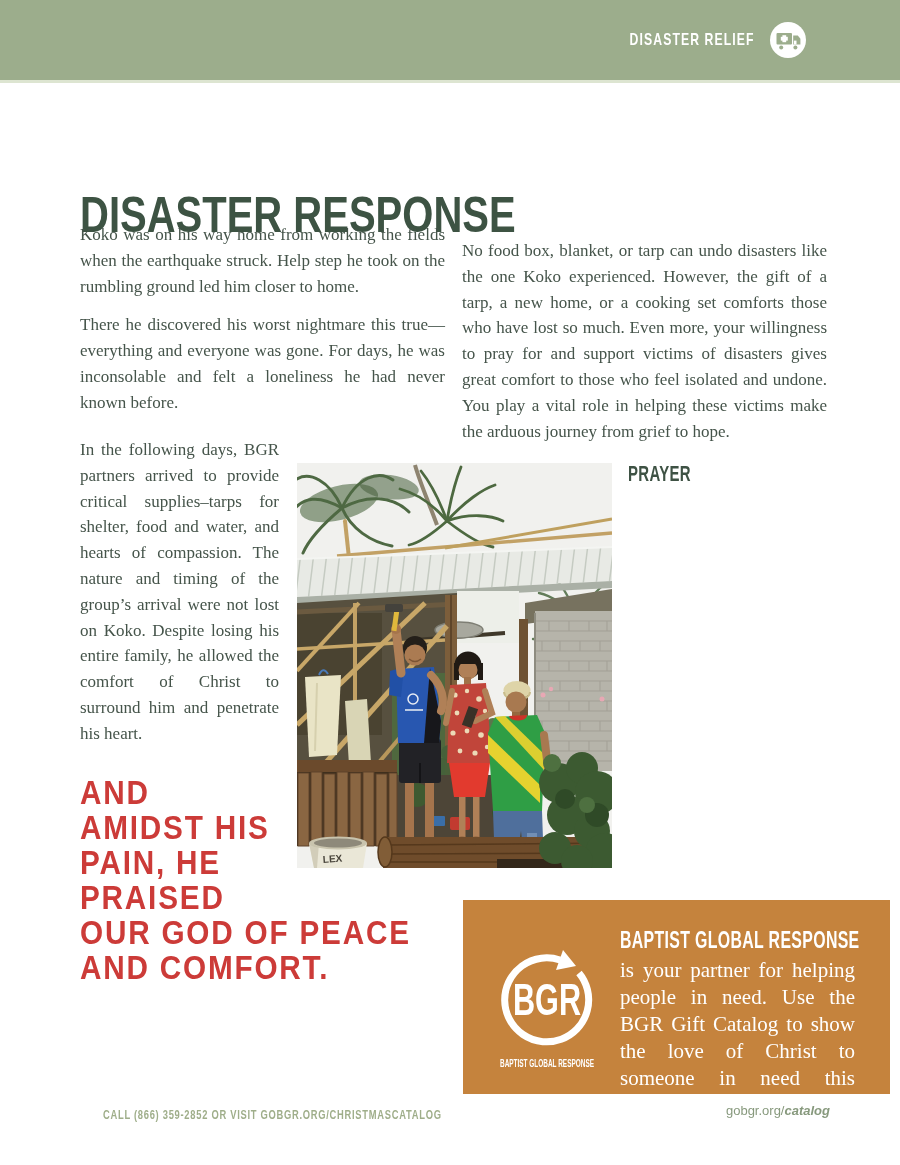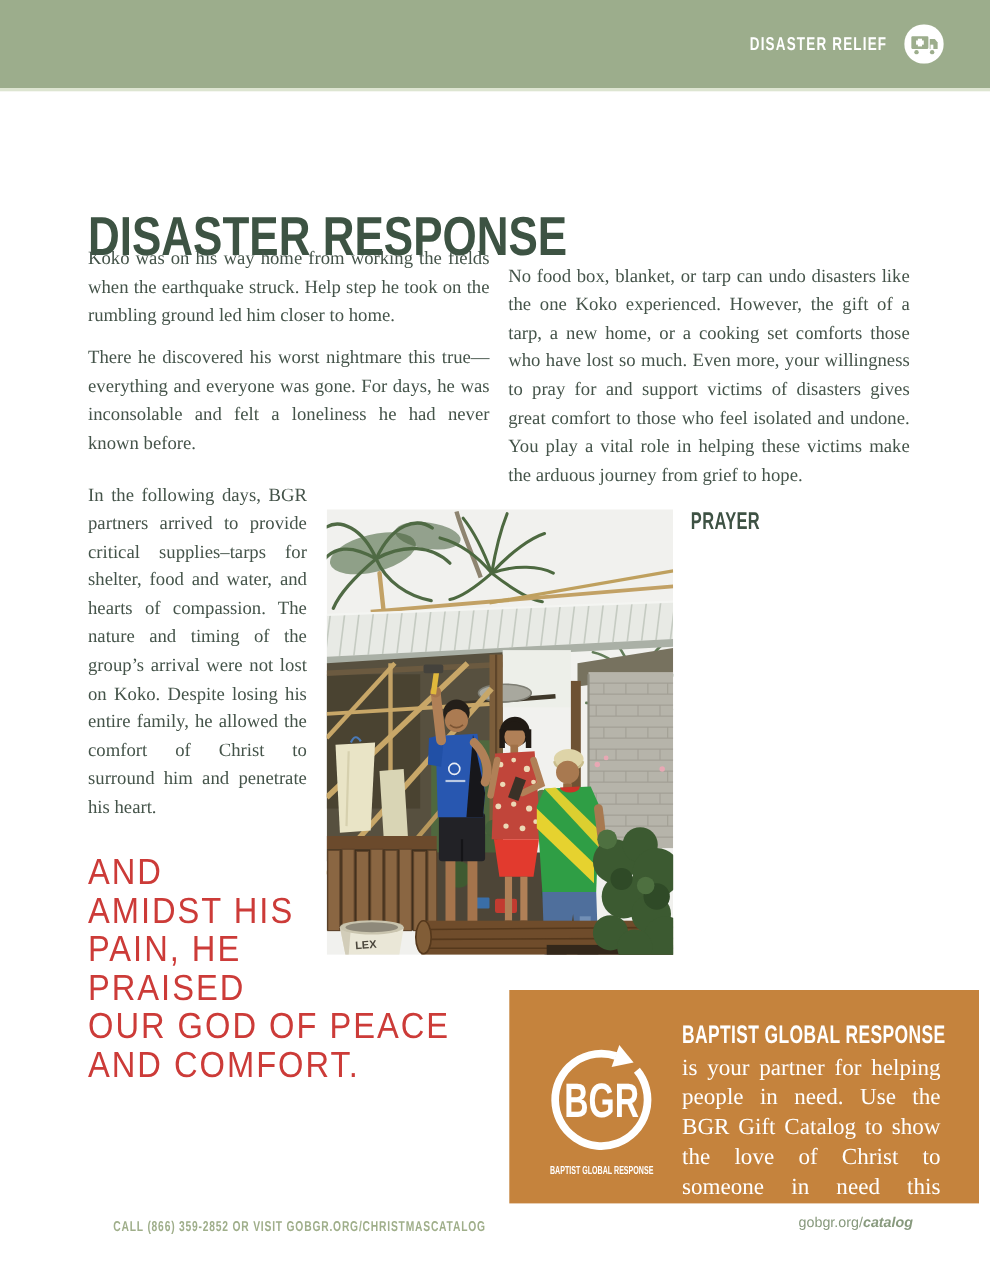--- a/index.html
+++ b/index.html
@@ -3,42 +3,42 @@
 <meta charset="utf-8">
 <style>
   html,body{margin:0;padding:0;background:#e9e9e9;}
   #page{
     position:relative;width:900px;height:1165px;background:#ffffff;
     margin:0 auto;overflow:hidden;
     font-family:"Liberation Serif",serif;color:#45544a;
   }
   
   .header-bar{position:absolute;left:0;top:0;width:900px;height:80px;background:#9cad8c;
-    display:flex;align-items:center;justify-content:flex-end;padding-right:42px;box-sizing:border-box;gap:15px;}
+    display:flex;align-items:center;justify-content:flex-end;padding-right:94px;box-sizing:border-box;gap:15px;}
   .header-strip{position:absolute;left:0;top:80px;width:900px;height:3px;background:#dde5d1;}
   .cond{font-family:"Liberation Sans",sans-serif;font-weight:700;display:inline-block;}
   .header-label{color:#ffffff;font-size:17px;letter-spacing:1.5px;transform:scaleX(0.72);transform-origin:right center;}
   .header-icon{width:36px;height:36px;flex:0 0 auto;}
   
   .page-title{position:absolute;left:80px;top:156px;font-family:"Liberation Sans",sans-serif;
     font-weight:700;font-size:50px;line-height:50px;color:#3d5343;white-space:nowrap;
     transform:scaleX(0.8);transform-origin:left center;letter-spacing:0;}
   
   .serif{font-size:17px;line-height:25.8px;text-align:justify;color:#45544a;}
   .serif p{margin:0 0 13px 0;}
   .col-left{position:absolute;left:80px;top:222px;width:365px;}
   .col-narrow{position:absolute;left:80px;top:437px;width:199px;}
   .col-right{position:absolute;left:462px;top:238px;width:365px;}
   .prayer{position:absolute;left:628px;top:461px;width:200px;}
   .prayer-heading{font-size:22px;color:#3e5244;letter-spacing:0.5px;transform:scaleX(0.68);transform-origin:left center;margin-bottom:7px;}
   
   .photo{position:absolute;left:297px;top:463px;width:315px;height:405px;}
   
   .pullquote{position:absolute;left:80px;top:775px;font-family:"Liberation Sans",sans-serif;
-    font-weight:400;font-size:33px;line-height:35px;color:#cc3b38;letter-spacing:2px;}
+    font-weight:700;font-size:33px;line-height:35px;color:#cc3b38;letter-spacing:2px;}
   .pullquote div{transform:scaleX(0.9);transform-origin:left center;white-space:nowrap;}
   
   .bgr-box{position:absolute;left:463px;top:900px;width:427px;height:194px;background:#c5833d;}
   .bgr-logo{position:absolute;left:0;top:0;width:170px;height:190px;}
   .bgr-text{position:absolute;left:157px;top:27px;width:235px;}
   .bgr-heading{color:#ffffff;font-size:23px;letter-spacing:0.5px;transform:scaleX(0.69);transform-origin:left center;white-space:nowrap;margin-bottom:3px;}
   .bgr-body{color:#ffffff;font-size:21px;line-height:27px;text-align:justify;}
   
   .footer-left{position:absolute;left:103px;top:1107px;color:#9fae8a;font-size:13px;letter-spacing:1px;
     transform:scaleX(0.72);transform-origin:left center;white-space:nowrap;}

